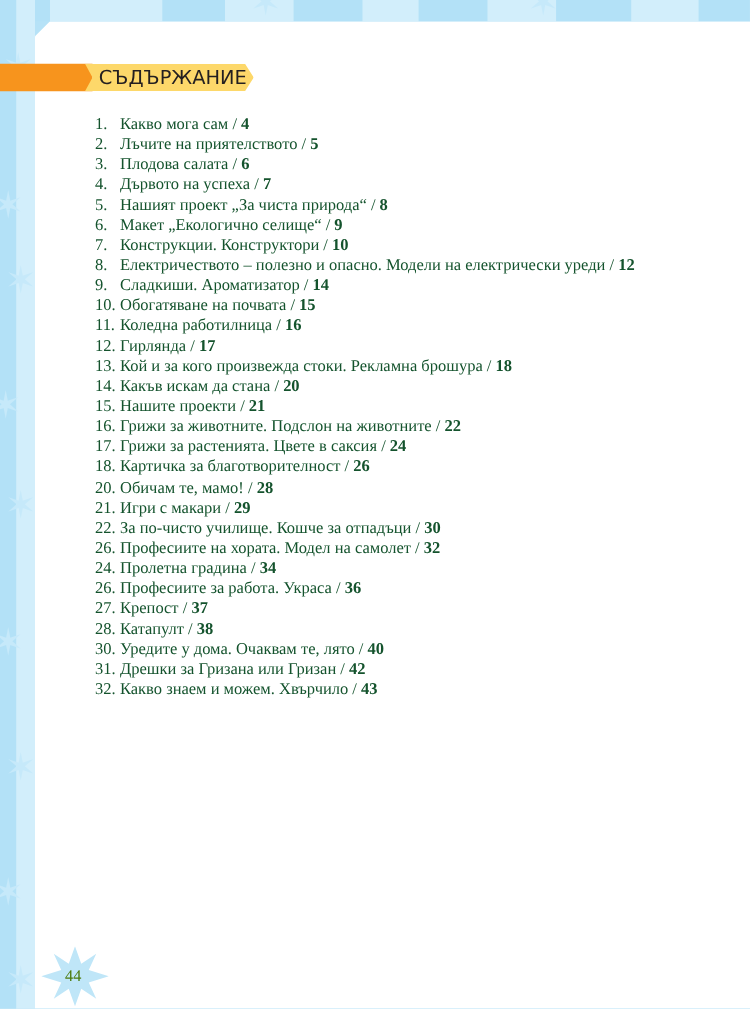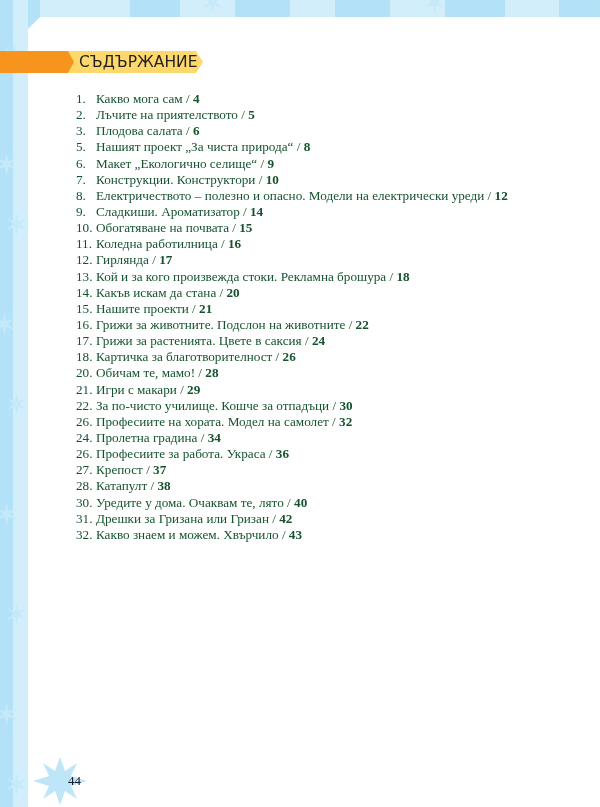--- a/index.html
+++ b/index.html
@@ -38,23 +38,22 @@
     .toc li {
       height: 16.15px; line-height: 16px; font-size: 13.2px; color: #14532d;
       white-space: nowrap; position: relative;
     }
     .toc .num { display: inline-block; width: 20px; }
     .toc .pg { font-weight: bold; }
     .page-star {
       position: absolute; left: 33px; top: 757px; width: 54px; height: 48px;
     }
     .page-num {
-      position: absolute; left: 52px; top: 773px; font-size: 13px; color: #0f172a;
+      position: absolute; left: 52px; top: 773px; font-size: 13px; color: #4d7c0f;
       font-family: "Liberation Serif", serif;
-      margin-left: 16px;
     }
   </style>
 </head>
 <body>
 
 <div class="top-strip">
   <div style="width:40px;background:#b3e1f7"></div>
   <div style="width:40px;background:#d2eefb"></div>
   <div style="width:50px;background:#d2eefb"></div>
   <div style="width:50px;background:#b3e1f7"></div>
@@ -86,20 +85,21 @@
 <div class="page"></div>
 
 <div class="banner-orange"></div>
 <div class="banner-yellow"></div>
 <div class="banner-title">СЪДЪРЖАНИЕ</div>
 
 <ol class="toc" id="toc">
     <li><span class="num">1.</span><span class="ttl">Какво мога сам / </span><span class="pg">4</span></li>
     <li><span class="num">2.</span><span class="ttl">Лъчите на приятелството / </span><span class="pg">5</span></li>
     <li><span class="num">3.</span><span class="ttl">Плодова салата / </span><span class="pg">6</span></li>
+    <li><span class="num">4.</span><span class="ttl">Дървото на успеха / </span><span class="pg">7</span></li>
     <li><span class="num">5.</span><span class="ttl">Нашият проект „За чиста природа“ / </span><span class="pg">8</span></li>
     <li><span class="num">6.</span><span class="ttl">Макет „Екологично селище“ / </span><span class="pg">9</span></li>
     <li><span class="num">7.</span><span class="ttl">Конструкции. Конструктори / </span><span class="pg">10</span></li>
     <li><span class="num">8.</span><span class="ttl">Електричеството – полезно и опасно. Модели на електрически уреди / </span><span class="pg">12</span></li>
     <li><span class="num">9.</span><span class="ttl">Сладкиши. Ароматизатор / </span><span class="pg">14</span></li>
     <li><span class="num">10.</span><span class="ttl">Обогатяване на почвата / </span><span class="pg">15</span></li>
     <li><span class="num">11.</span><span class="ttl">Коледна работилница / </span><span class="pg">16</span></li>
     <li><span class="num">12.</span><span class="ttl">Гирлянда / </span><span class="pg">17</span></li>
     <li><span class="num">13.</span><span class="ttl">Кой и за кого произвежда стоки. Рекламна брошура / </span><span class="pg">18</span></li>
     <li><span class="num">14.</span><span class="ttl">Какъв искам да стана / </span><span class="pg">20</span></li>

